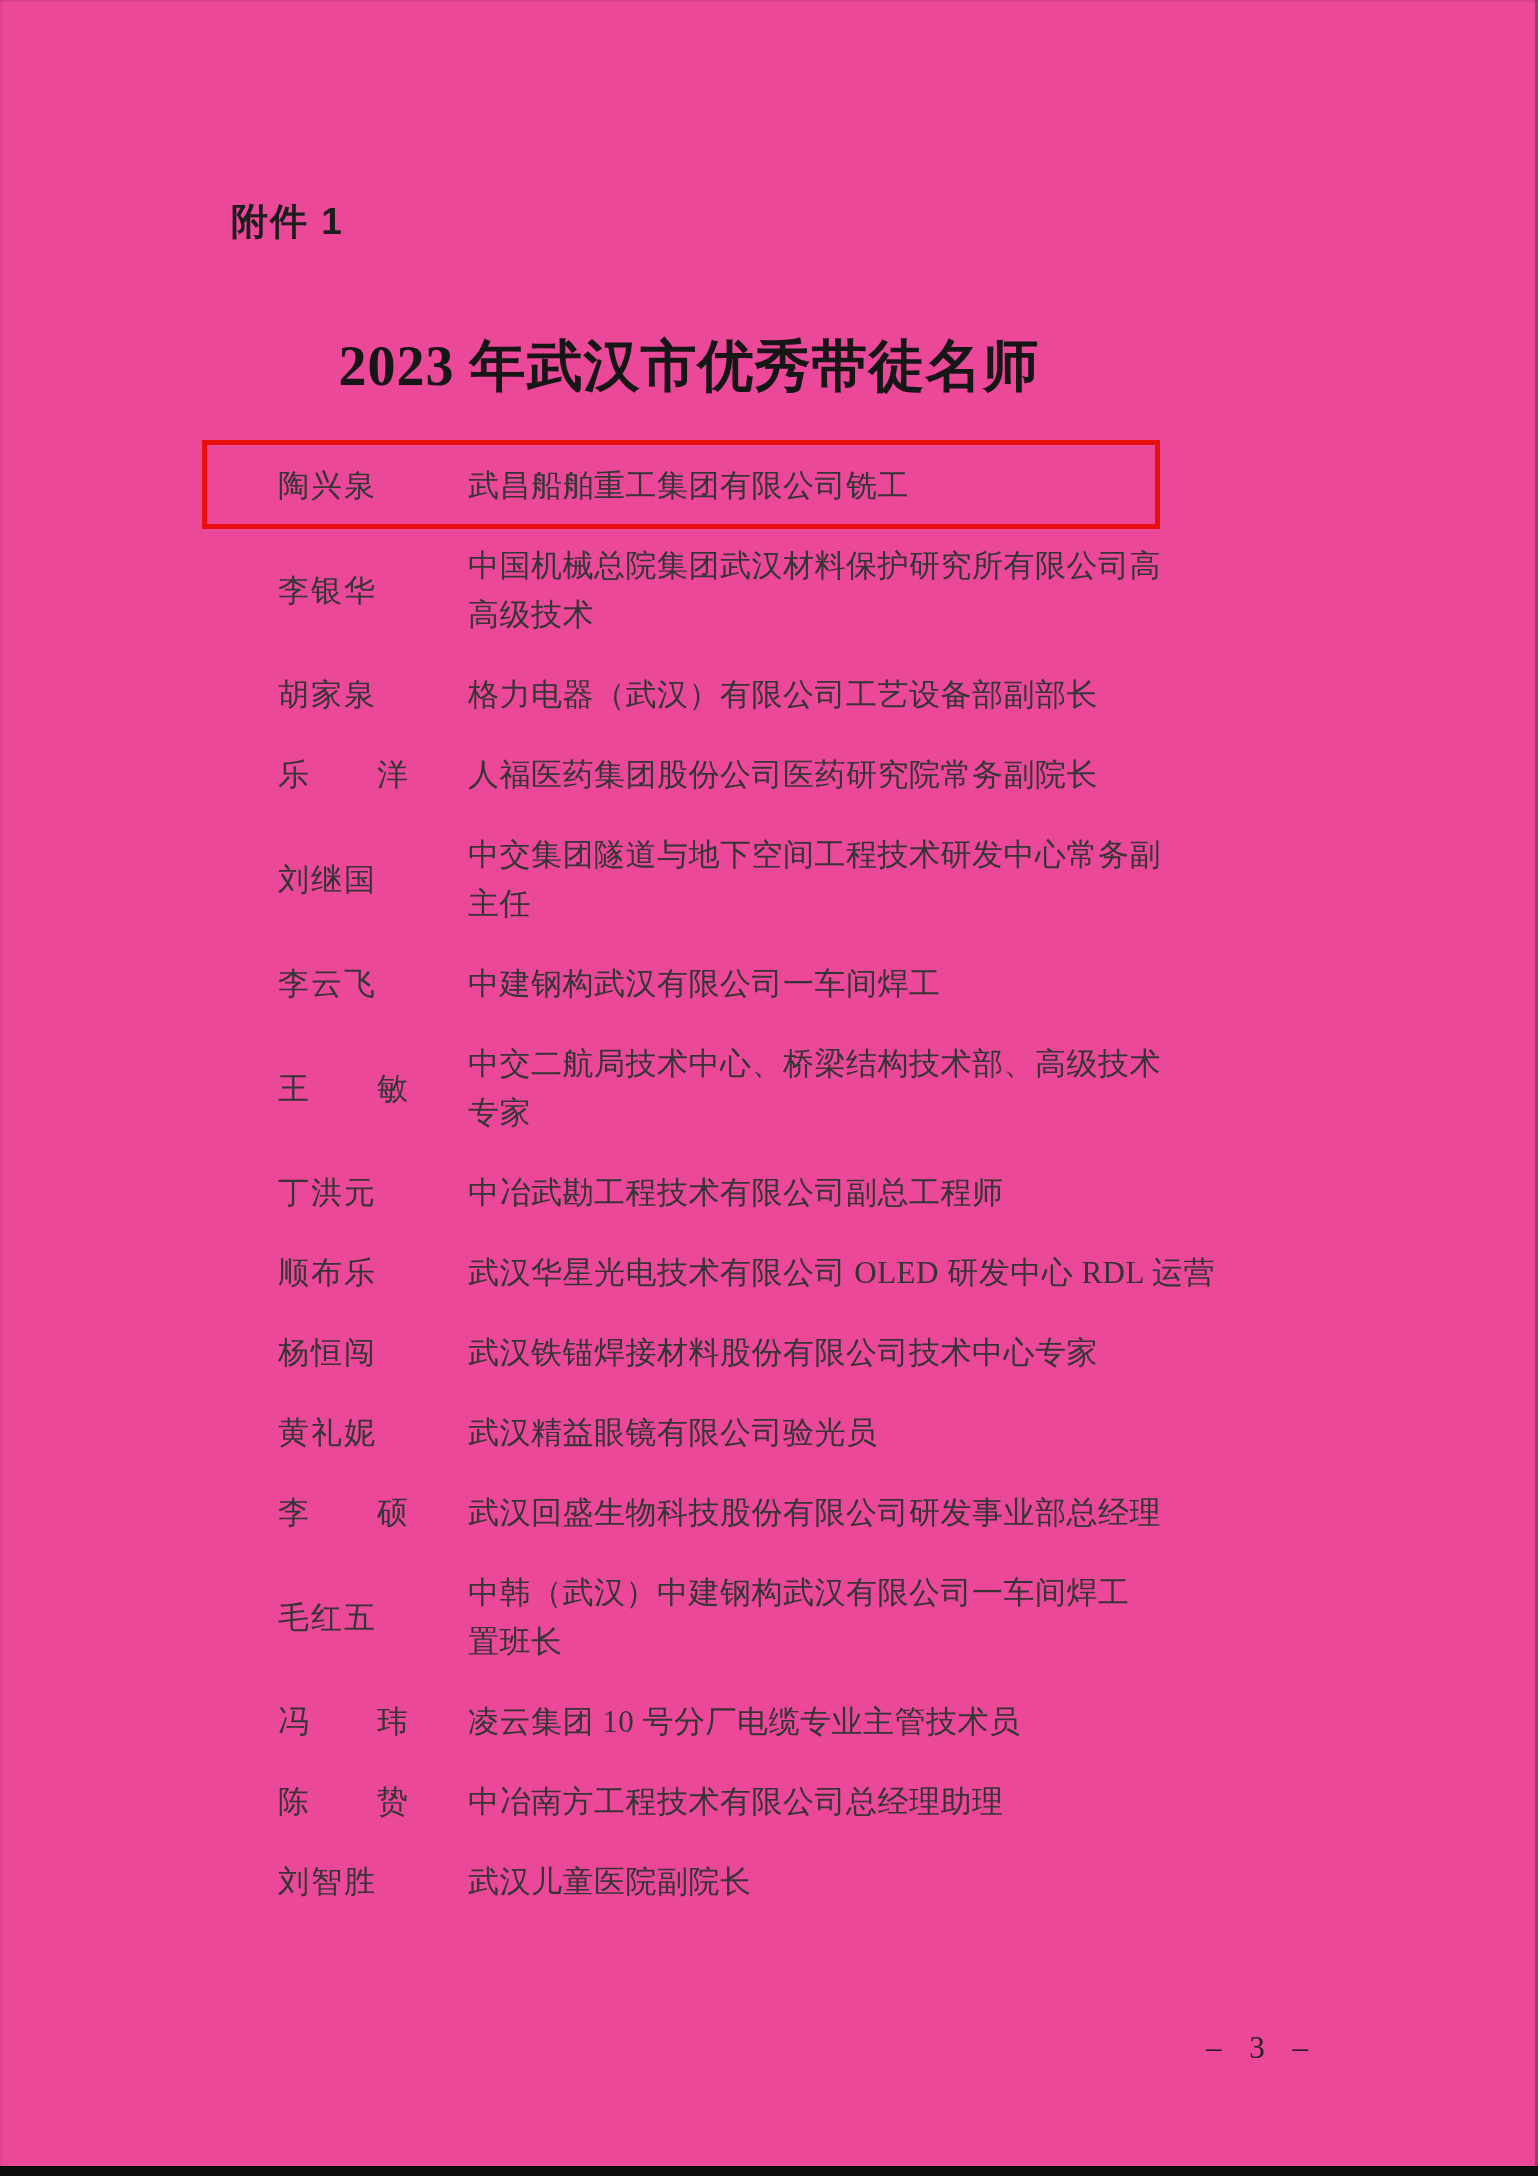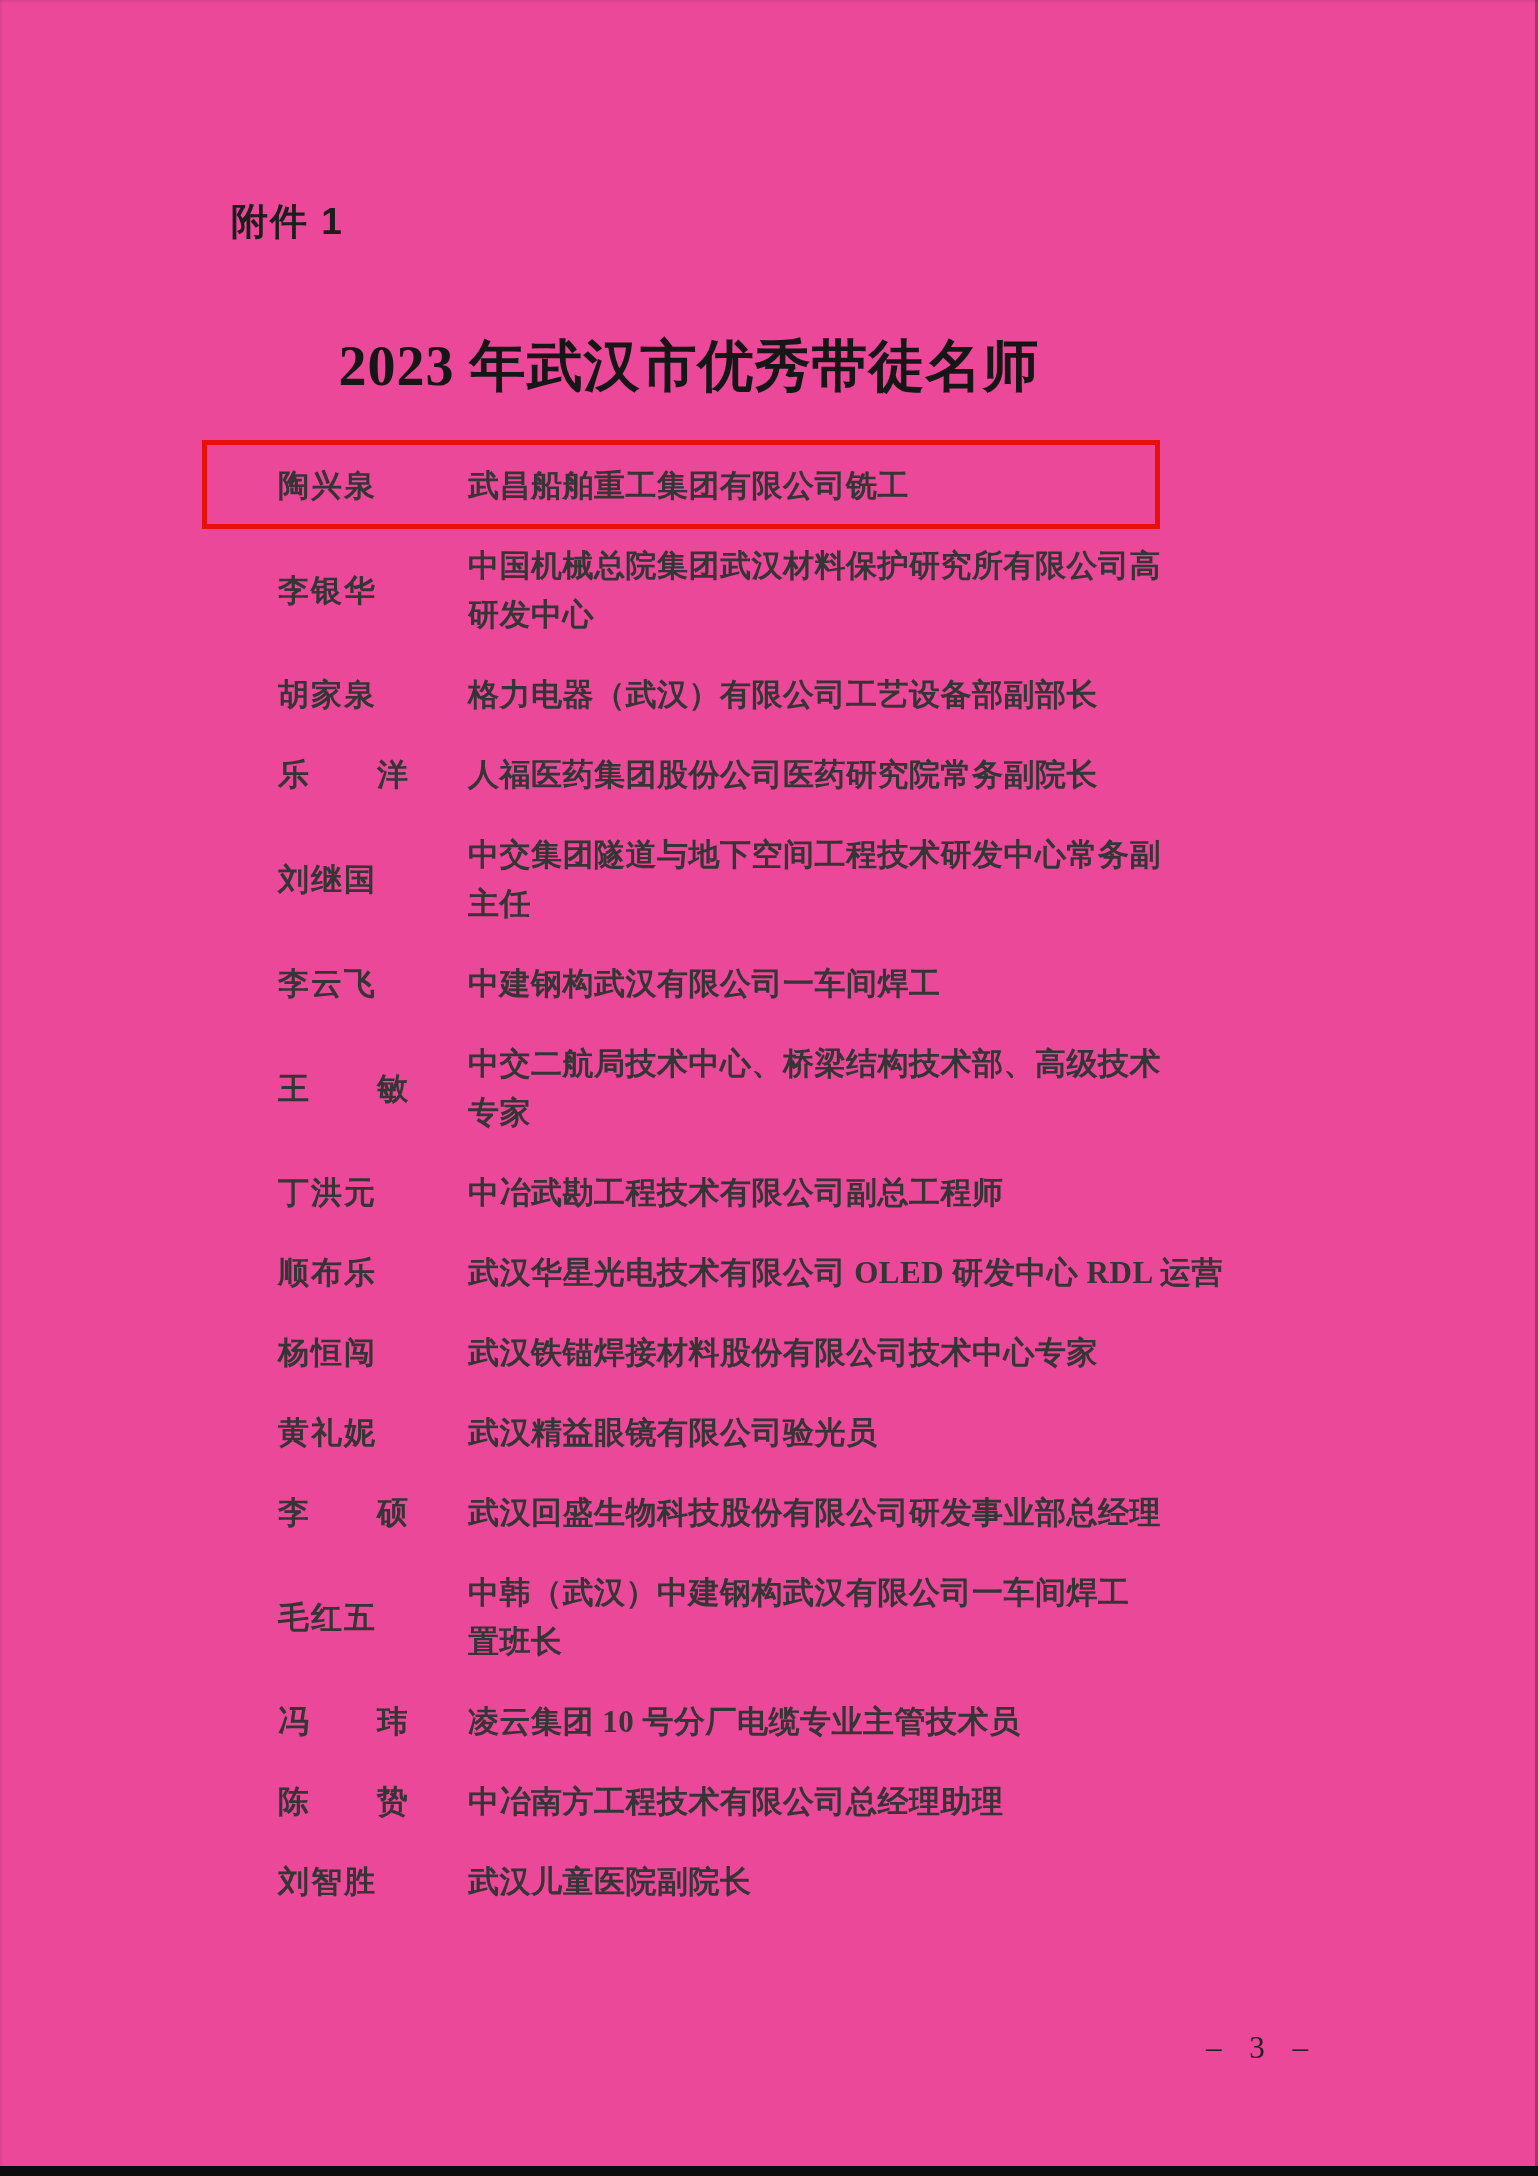--- a/index.html
+++ b/index.html
@@ -65,21 +65,20 @@
     top: 461px;
     width: 100%;
   }
   .row {
     position: relative;
     display: flex;
     align-items: center;
     padding-left: 278px;
     margin-bottom: 31px;
     box-sizing: border-box;
-    font-weight: bold;
   }
   .name {
     flex: 0 0 auto;
     width: 190px;
     font-size: 31px;
     line-height: 49px;
     letter-spacing: 2px;
     color: #353535;
     white-space: pre;
   }
@@ -131,21 +130,21 @@
     <div class="name">陶兴泉</div>
     <div class="desc">
           <div class="line">武昌船舶重工集团有限公司铣工</div>
         </div>
   </div>
       <div class="row">
 
     <div class="name">李银华</div>
     <div class="desc">
           <div class="line">中国机械总院集团武汉材料保护研究所有限公司高</div>
-          <div class="line">研发中心</div>
+          <div class="line">高级技术</div>
         </div>
   </div>
       <div class="row">
 
     <div class="name">胡家泉</div>
     <div class="desc">
           <div class="line">格力电器（武汉）有限公司工艺设备部副部长</div>
         </div>
   </div>
       <div class="row">

